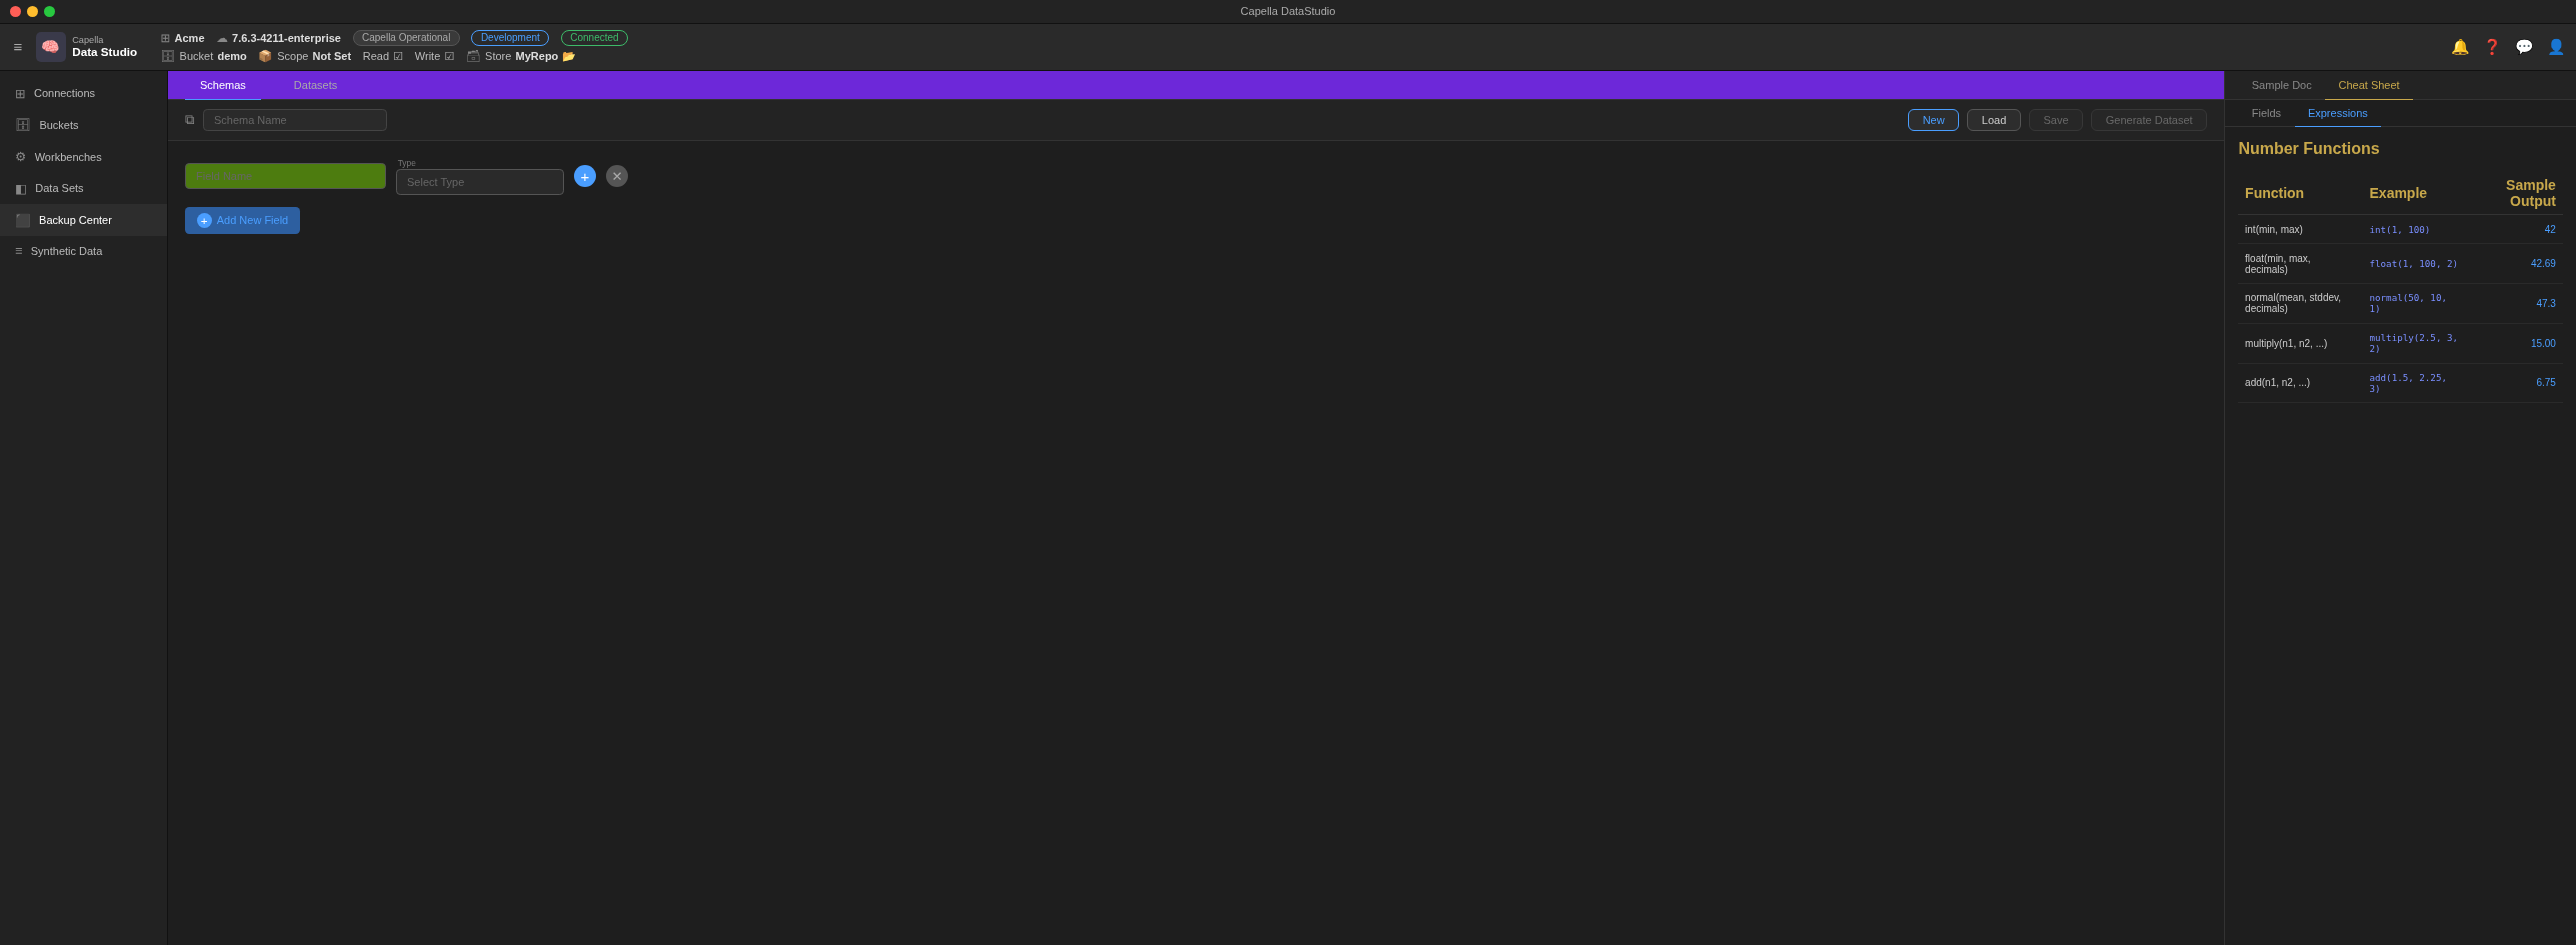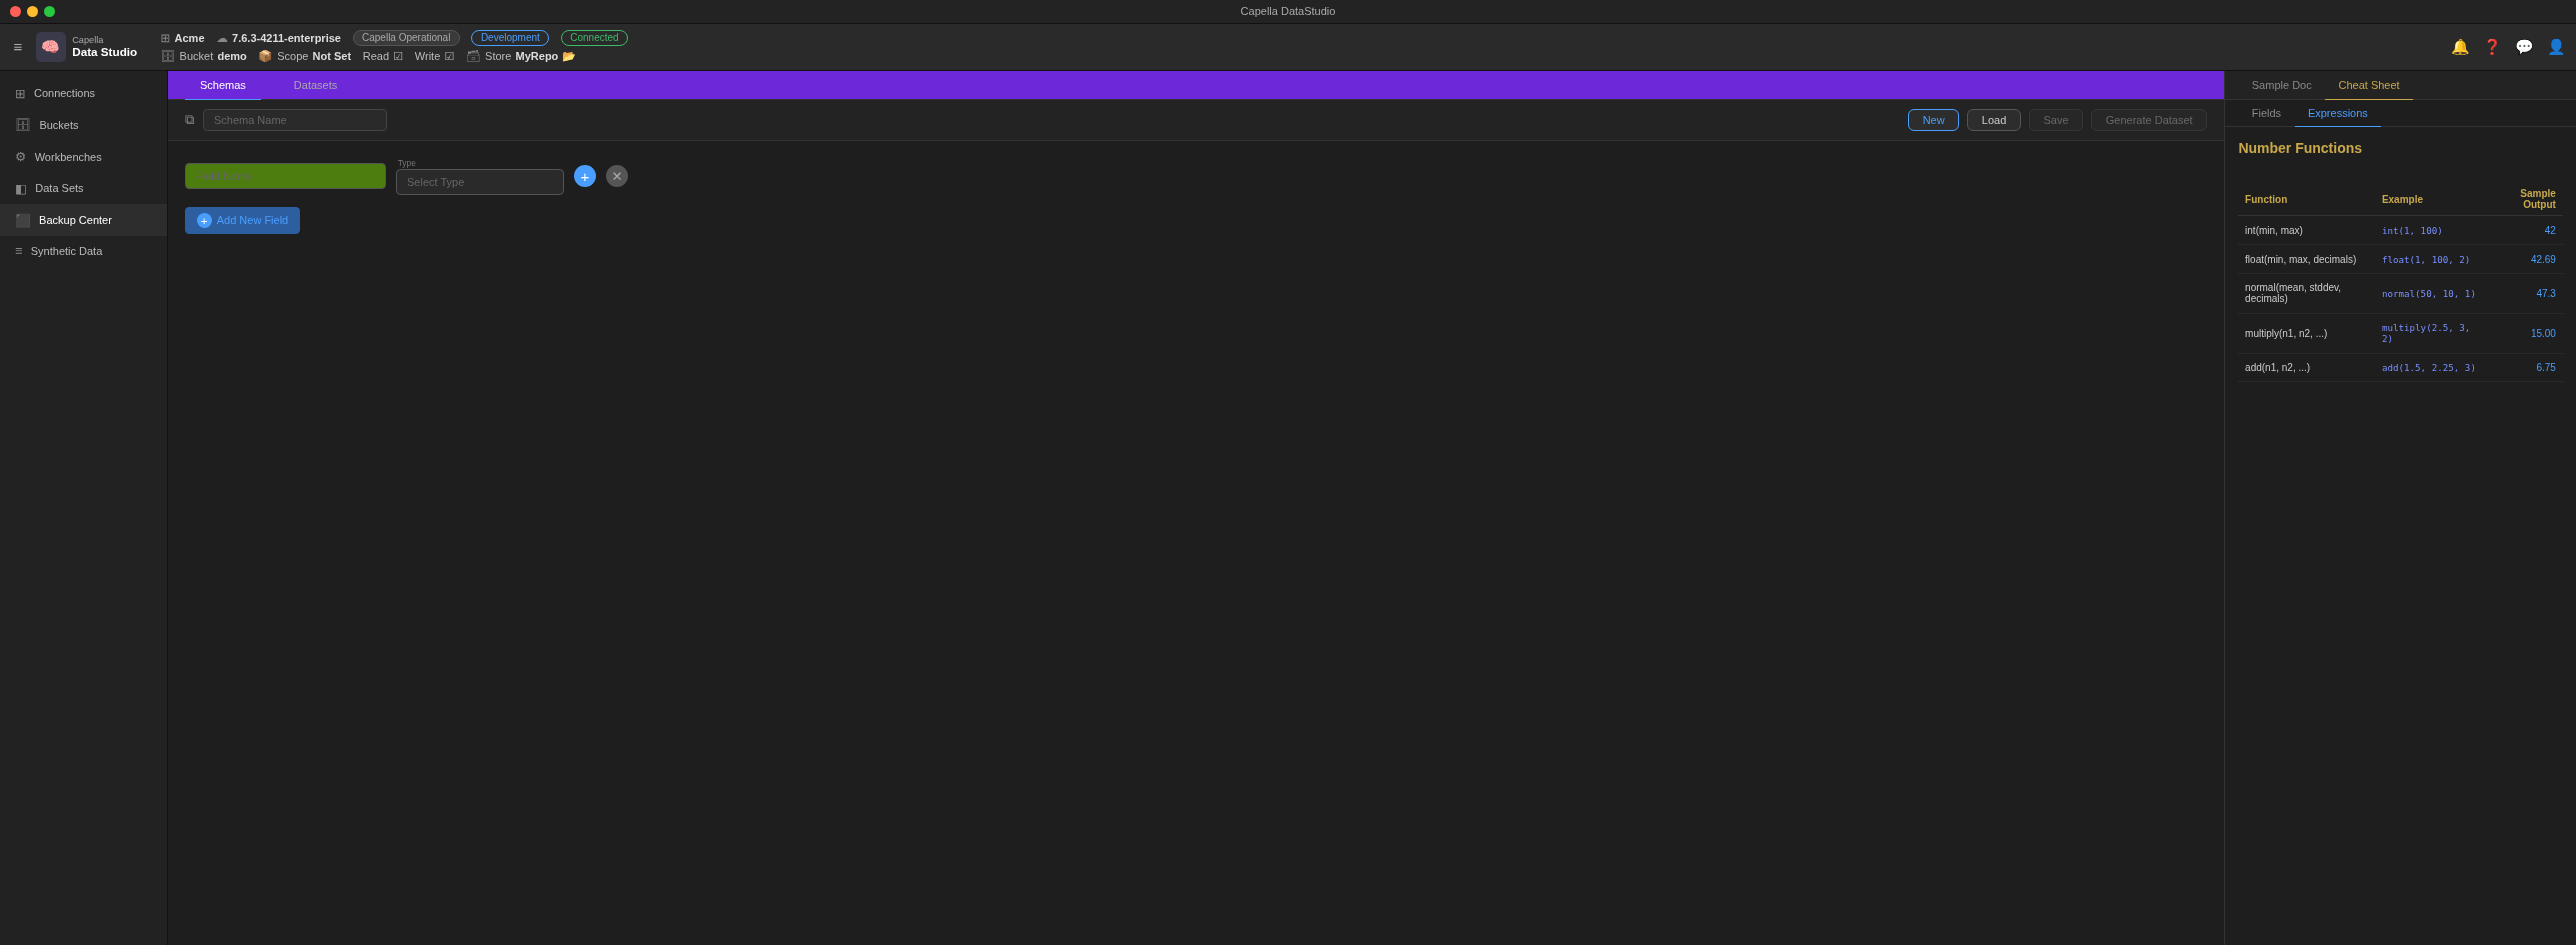--- a/index.html
+++ b/index.html
@@ -382,32 +382,32 @@
     }
 
     
     .cheat-sheet-content {
       flex: 1;
       overflow-y: auto;
       padding: 13.4px;
     }
     .section-title {
       color: #c8a84b;
-      font-size: 14px;
+      font-size: 16px;
       font-weight: 600;
-      margin-bottom: 27px;
+      margin-bottom: 14px;
     }
     .function-table {
       width: 100%;
       border-collapse: collapse;
     }
     .function-table th {
       text-align: left;
       padding: 5px 6.7px;
-      font-size: 10px;
+      font-size: 14px;
       color: #c8a84b;
       font-weight: 600;
       border-bottom: 0.8px solid #333;
     }
     .function-table th.right { text-align: right; }
     .function-table td {
       padding: 8.4px 6.7px;
       font-size: 10px;
       color: #ccc;
       border-bottom: 0.8px solid #2a2a2a;

